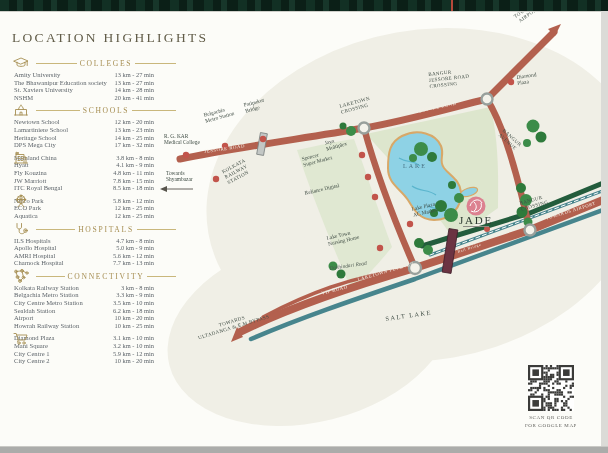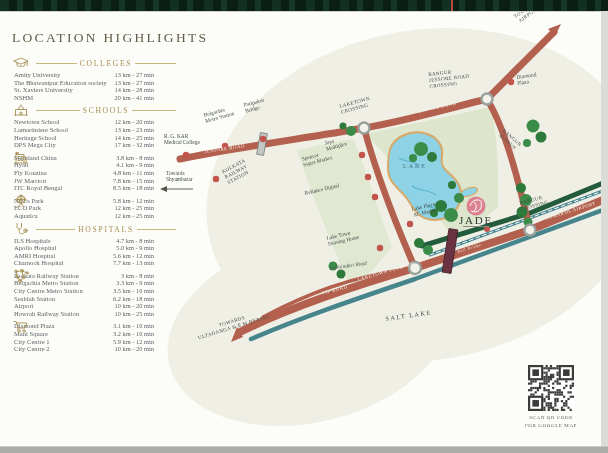--- a/index.html
+++ b/index.html
@@ -494,20 +494,25 @@
             <svg width="16" height="14" viewBox="0 0 16 14" fill="none" stroke="#a68e52" stroke-width="0.9" stroke-linecap="round" stroke-linejoin="round">
               <circle cx="3" cy="2.5" r="1.4"></circle>
               <circle cx="9" cy="1.8" r="1.4"></circle>
               <circle cx="14" cy="4" r="1.2"></circle>
               <circle cx="4.5" cy="8" r="1.4"></circle>
               <circle cx="10.5" cy="8.5" r="1.4"></circle>
               <circle cx="7" cy="12" r="1.4"></circle>
               <path d="M3,2.5 L9,1.8 M9,1.8 L14,4 M3,2.5 L4.5,8 M9,1.8 L10.5,8.5 M4.5,8 L7,12 M10.5,8.5 L7,12"></path>
             </svg>
           </div>
+          <div class="hdr">
+            <i class="ln"></i>
+            <span class="lbl">CONNECTIVITY</span>
+            <i class="ln"></i>
+          </div>
           <div class="rows">
             <div class="row">
               <span class="nm">Kolkata Railway Station</span>
               <span class="vl">3 km - 8 min</span>
             </div>
             <div class="row">
               <span class="nm">Belgachia Metro Station</span>
               <span class="vl">3.3 km - 9 min</span>
             </div>
             <div class="row">

